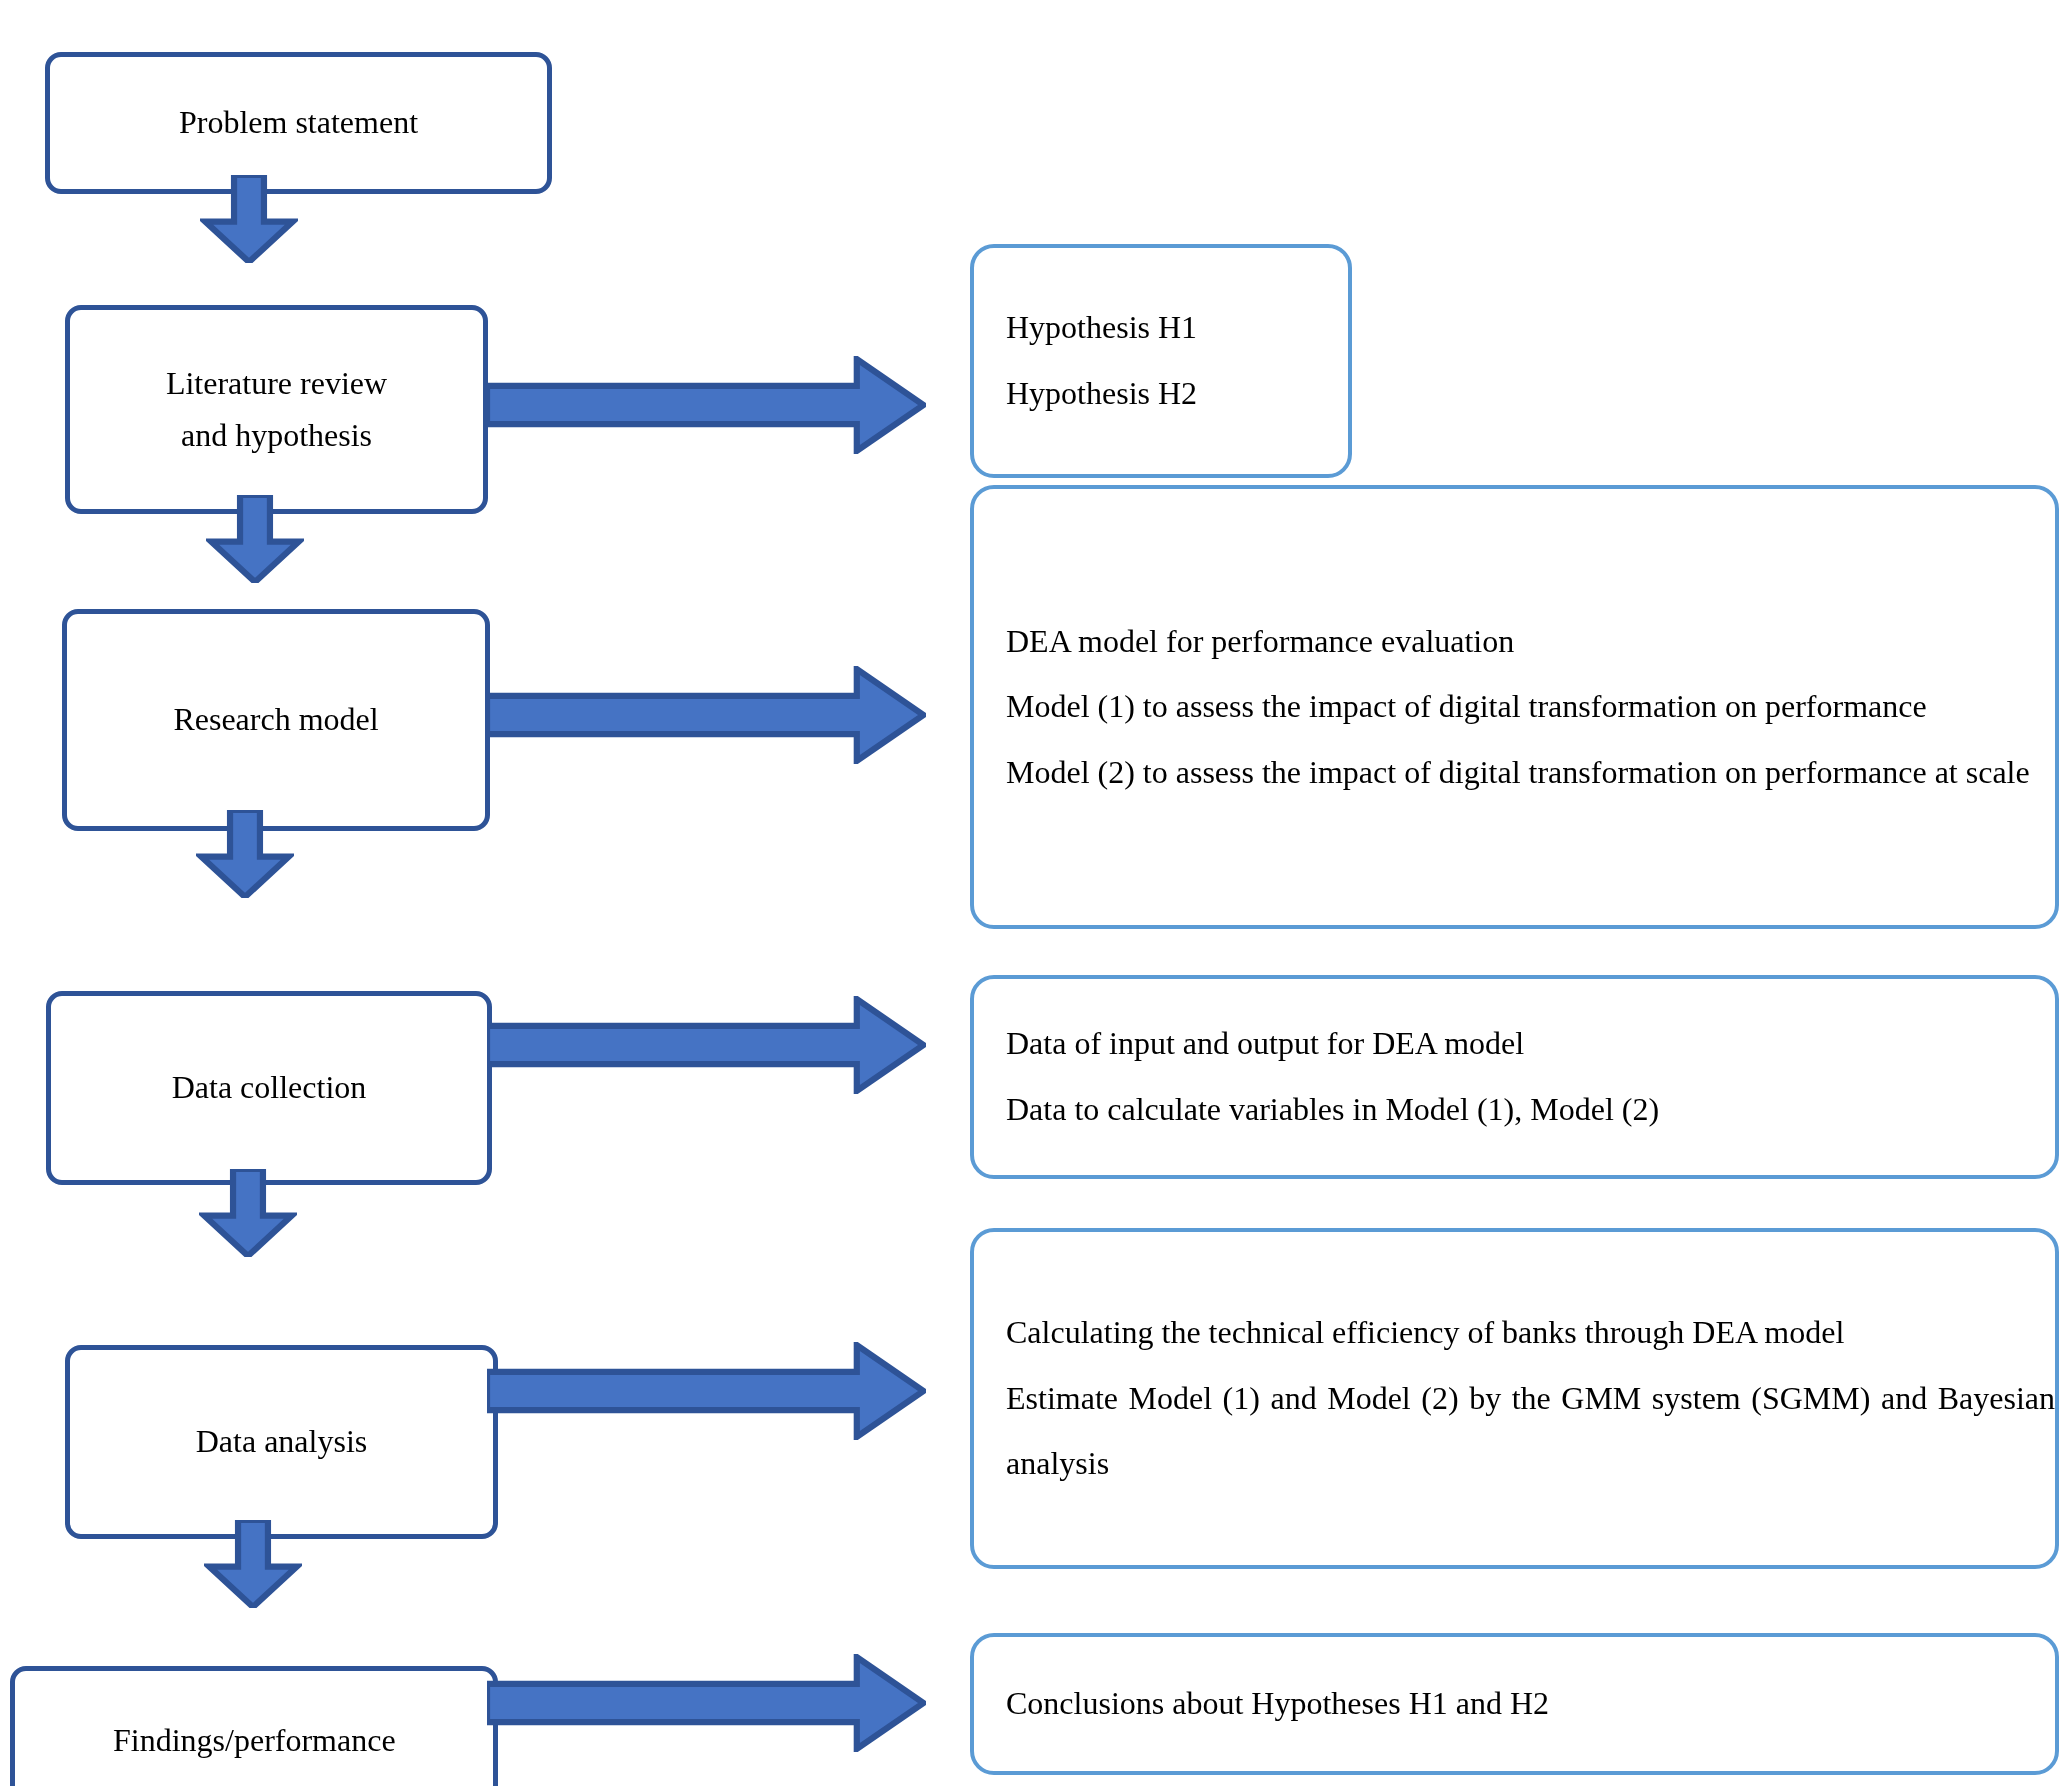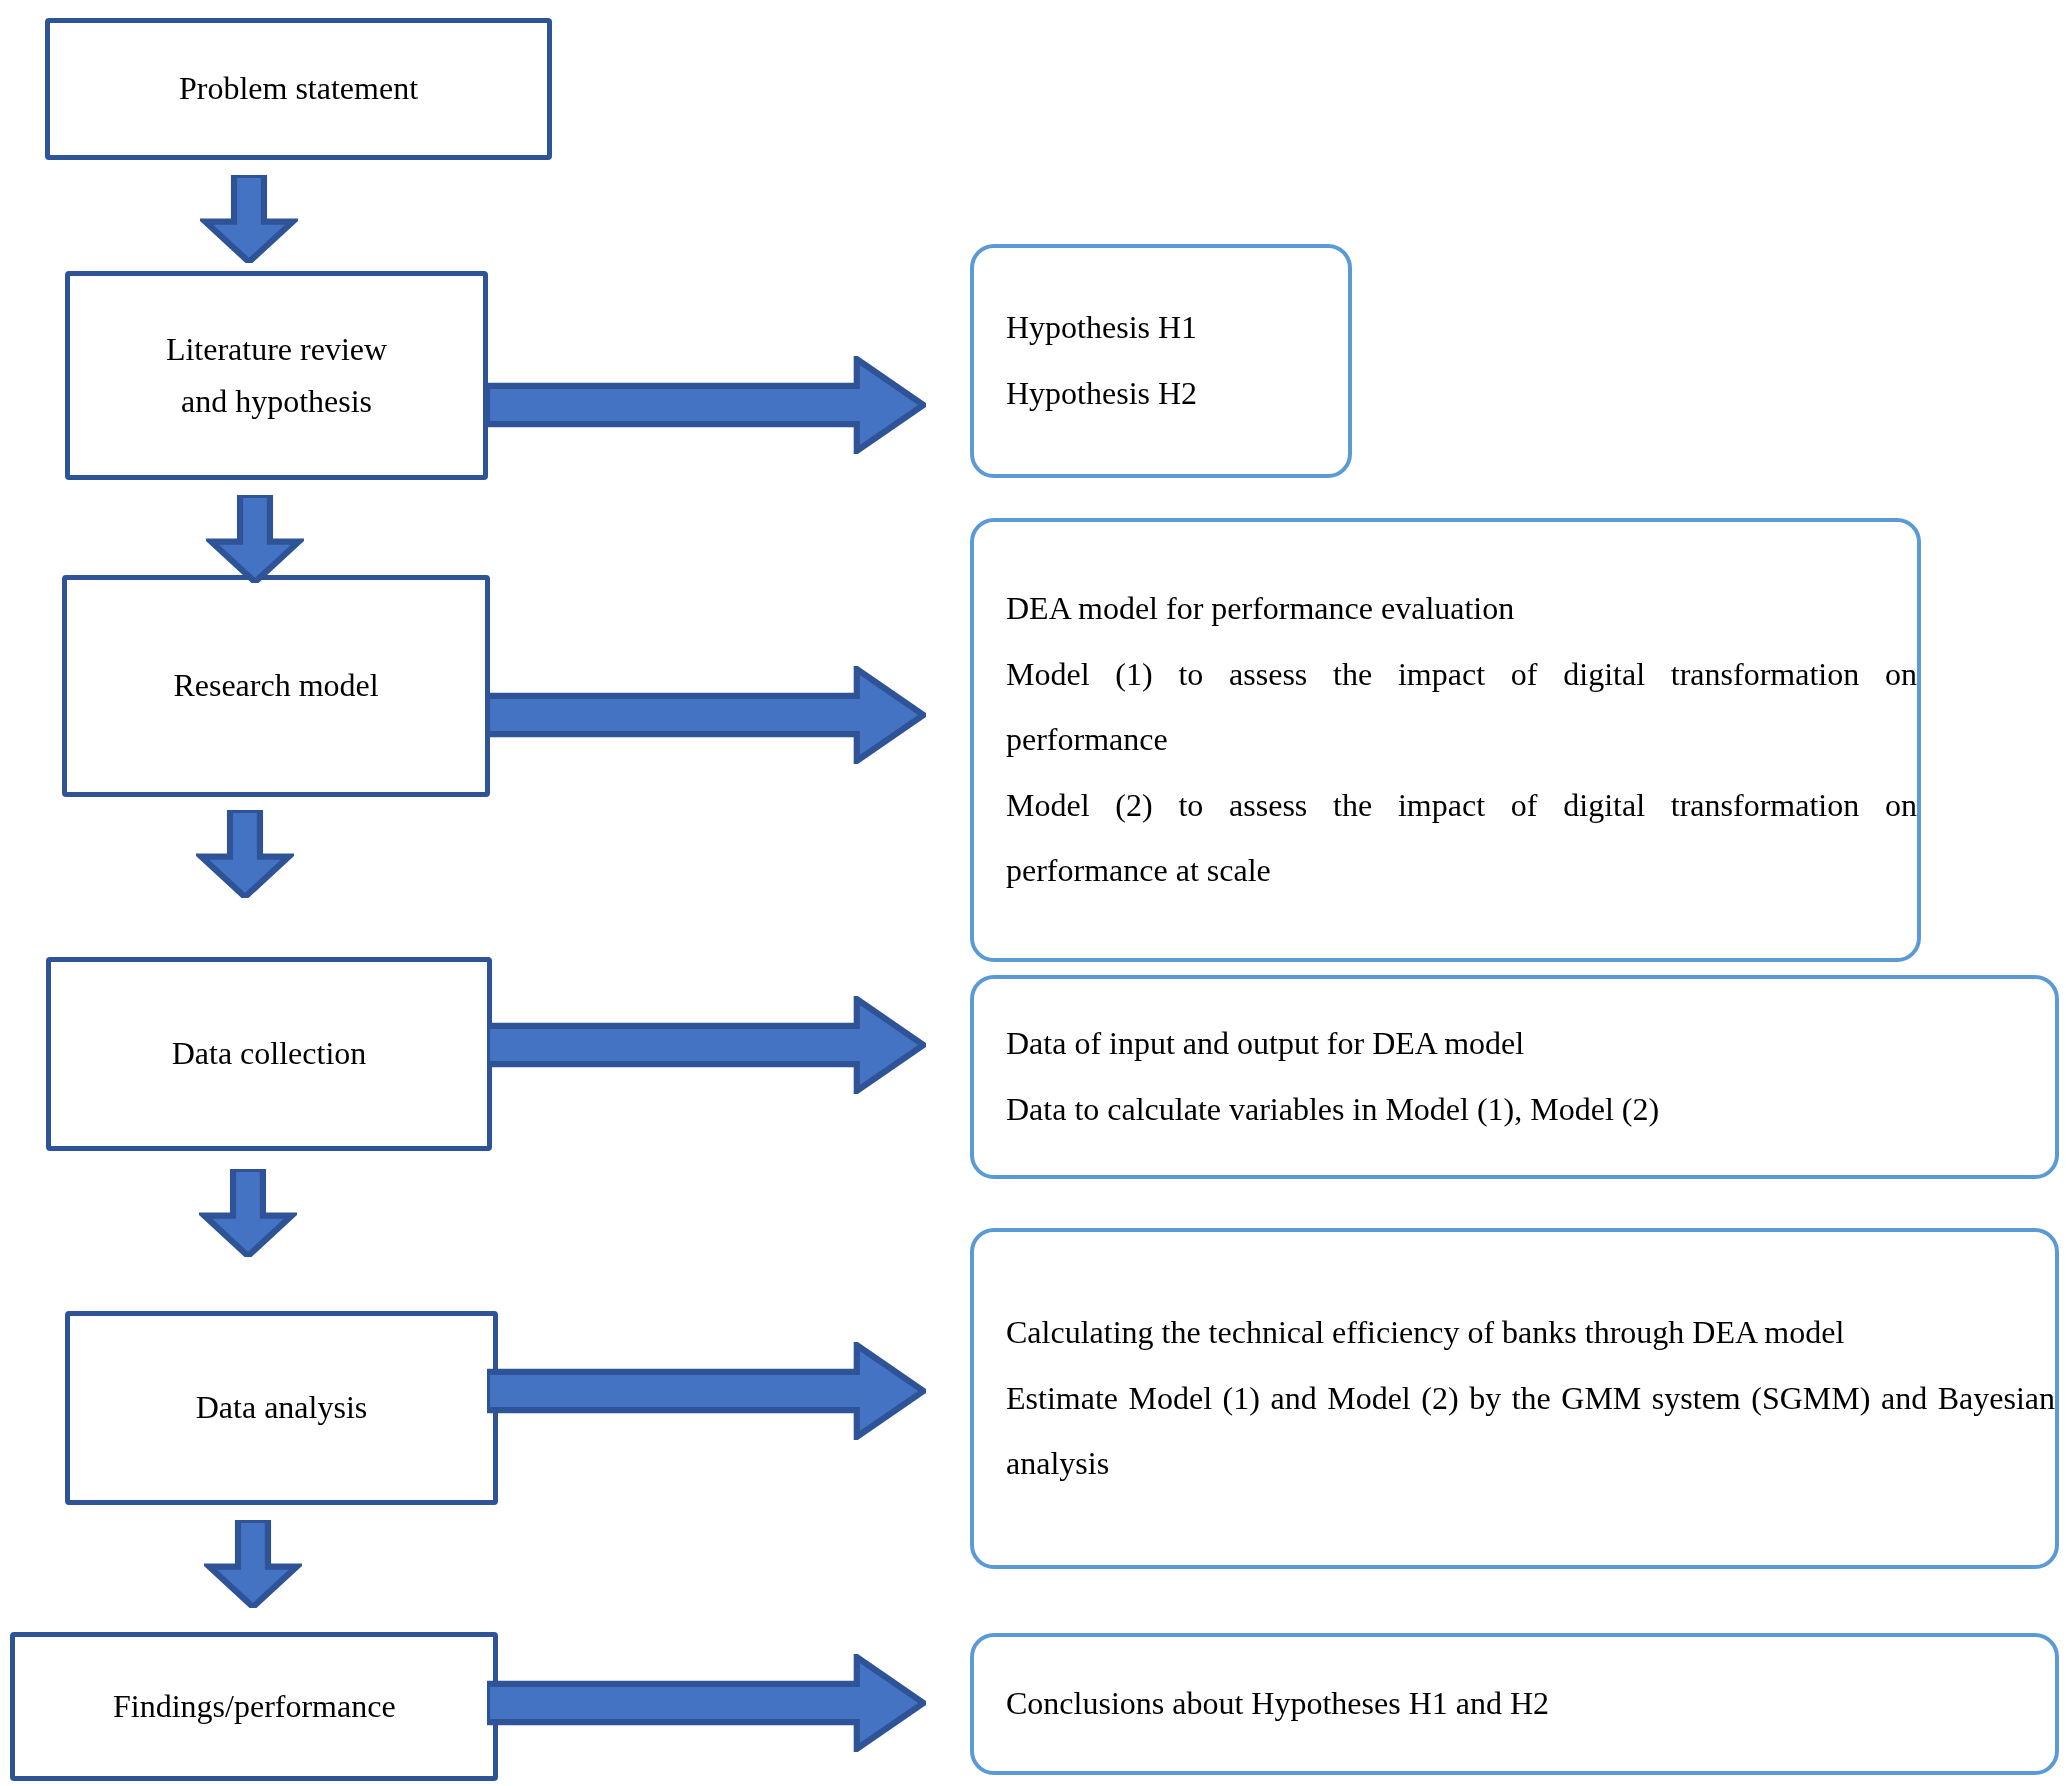--- a/index.html
+++ b/index.html
@@ -3,21 +3,21 @@
 <meta charset="utf-8">
 <style>
   html,body{margin:0;padding:0;background:#ffffff;}
   body{width:2066px;height:1787px;position:relative;overflow:hidden;
        font-family:"Liberation Serif","DejaVu Serif",serif;color:#000;}
   .canvas{position:absolute;inset:0;}
 
   
   .box{position:absolute;box-sizing:border-box;background:#ffffff;
        display:flex;align-items:center;}
-  .box-dark{border:5.7px solid #2E5397;border-radius:4px;}
+  .box-dark{border:5.7px solid #2E5397;border-radius:16px;margin-top:34px;}
   .box-light{border:4.6px solid #5B9BD5;border-radius:24px;}
 
   .ctr{width:100%;text-align:center;line-height:1.62;}
   .txt{width:100%;line-height:2.05;}
   .just{text-align:justify;text-justify:inter-word;}
   .left{text-align:left;}
 
   .f-left{font-size:32px;}
   .f-right{font-size:32px;}
 
@@ -59,21 +59,21 @@
     <div class="ctr f-left">Findings/performance</div>
   </div>
 
   <div class="box box-light" style="left:970px;top:244px;width:382px;height:234px;">
     <div class="txt left f-right pad-r">
       <div>Hypothesis H1</div>
       <div>Hypothesis H2</div>
     </div>
   </div>
 
-  <div class="box box-light" style="left:970px;top:485px;width:951px;height:444px;margin-top:33px;">
+  <div class="box box-light" style="left:970px;top:485px;width:1089px;height:444px;">
     <div class="txt just f-right pad-r">
       <div class="left">DEA model for performance evaluation</div>
       <div>Model (1) to assess the impact of digital transformation on performance</div>
       <div>Model (2) to assess the impact of digital transformation on performance at scale</div>
     </div>
   </div>
 
   <div class="box box-light" style="left:970px;top:975px;width:1089px;height:204px;">
     <div class="txt left f-right pad-r">
       <div>Data of input and output for DEA model</div>

